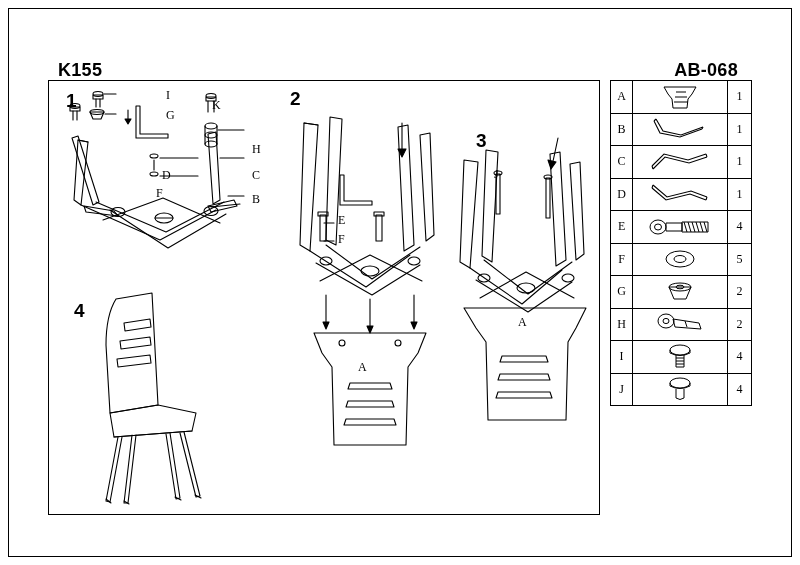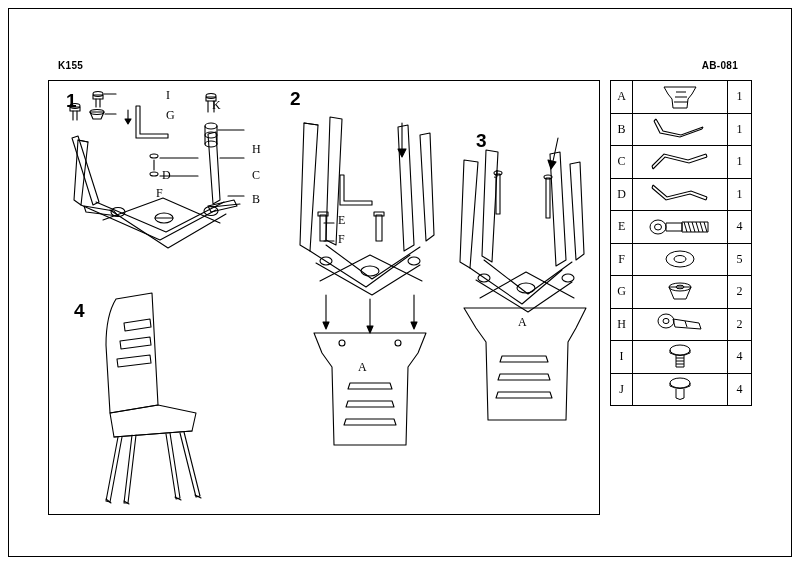--- a/index.html
+++ b/index.html
@@ -11,21 +11,21 @@
     width: 800px;
     height: 565px;
     font-family: "Liberation Sans", sans-serif;
     color: #000000;
     position: relative;
     overflow: hidden;
   }
   .hdr {
     position: absolute;
     font-weight: bold;
-    font-size: 10px;
+    font-size: 18px;
     letter-spacing: 0.3px;
   }
   #model-code { left: 58px; top: 60px; }
   #doc-code { right: 62px; top: 60px; text-align: right; }
 
   
   #diagram-frame {
     position: absolute;
     left: 48px;
     top: 80px;
@@ -98,21 +98,21 @@
   }
   .pt-icon svg { display: block; margin: 0 auto; }
   svg { overflow: visible; }
 </style>
 </head>
 <body>
 
 <div id="page-border" data-name="page-border"></div>
 
 <div class="hdr" id="model-code" data-name="model-code">K155</div>
-<div class="hdr" id="doc-code" data-name="document-code">AB-081</div>
+<div class="hdr" id="doc-code" data-name="document-code">AB-068</div>
 
 <div id="diagram-frame" data-name="assembly-diagram-frame"></div>
 
 <div class="step-num" id="step-1" data-name="step-number-1">1</div>
 <div class="step-num" id="step-2" data-name="step-number-2">2</div>
 <div class="step-num" id="step-3" data-name="step-number-3">3</div>
 <div class="step-num" id="step-4" data-name="step-number-4">4</div>
 
 <svg id="art-step1" style="position:absolute;left:48px;top:80px;" width="230" height="180" viewBox="0 0 230 180" data-name="step-1-illustration">
   <g fill="none" stroke="#000" stroke-width="1.1" stroke-linejoin="round" stroke-linecap="round">

